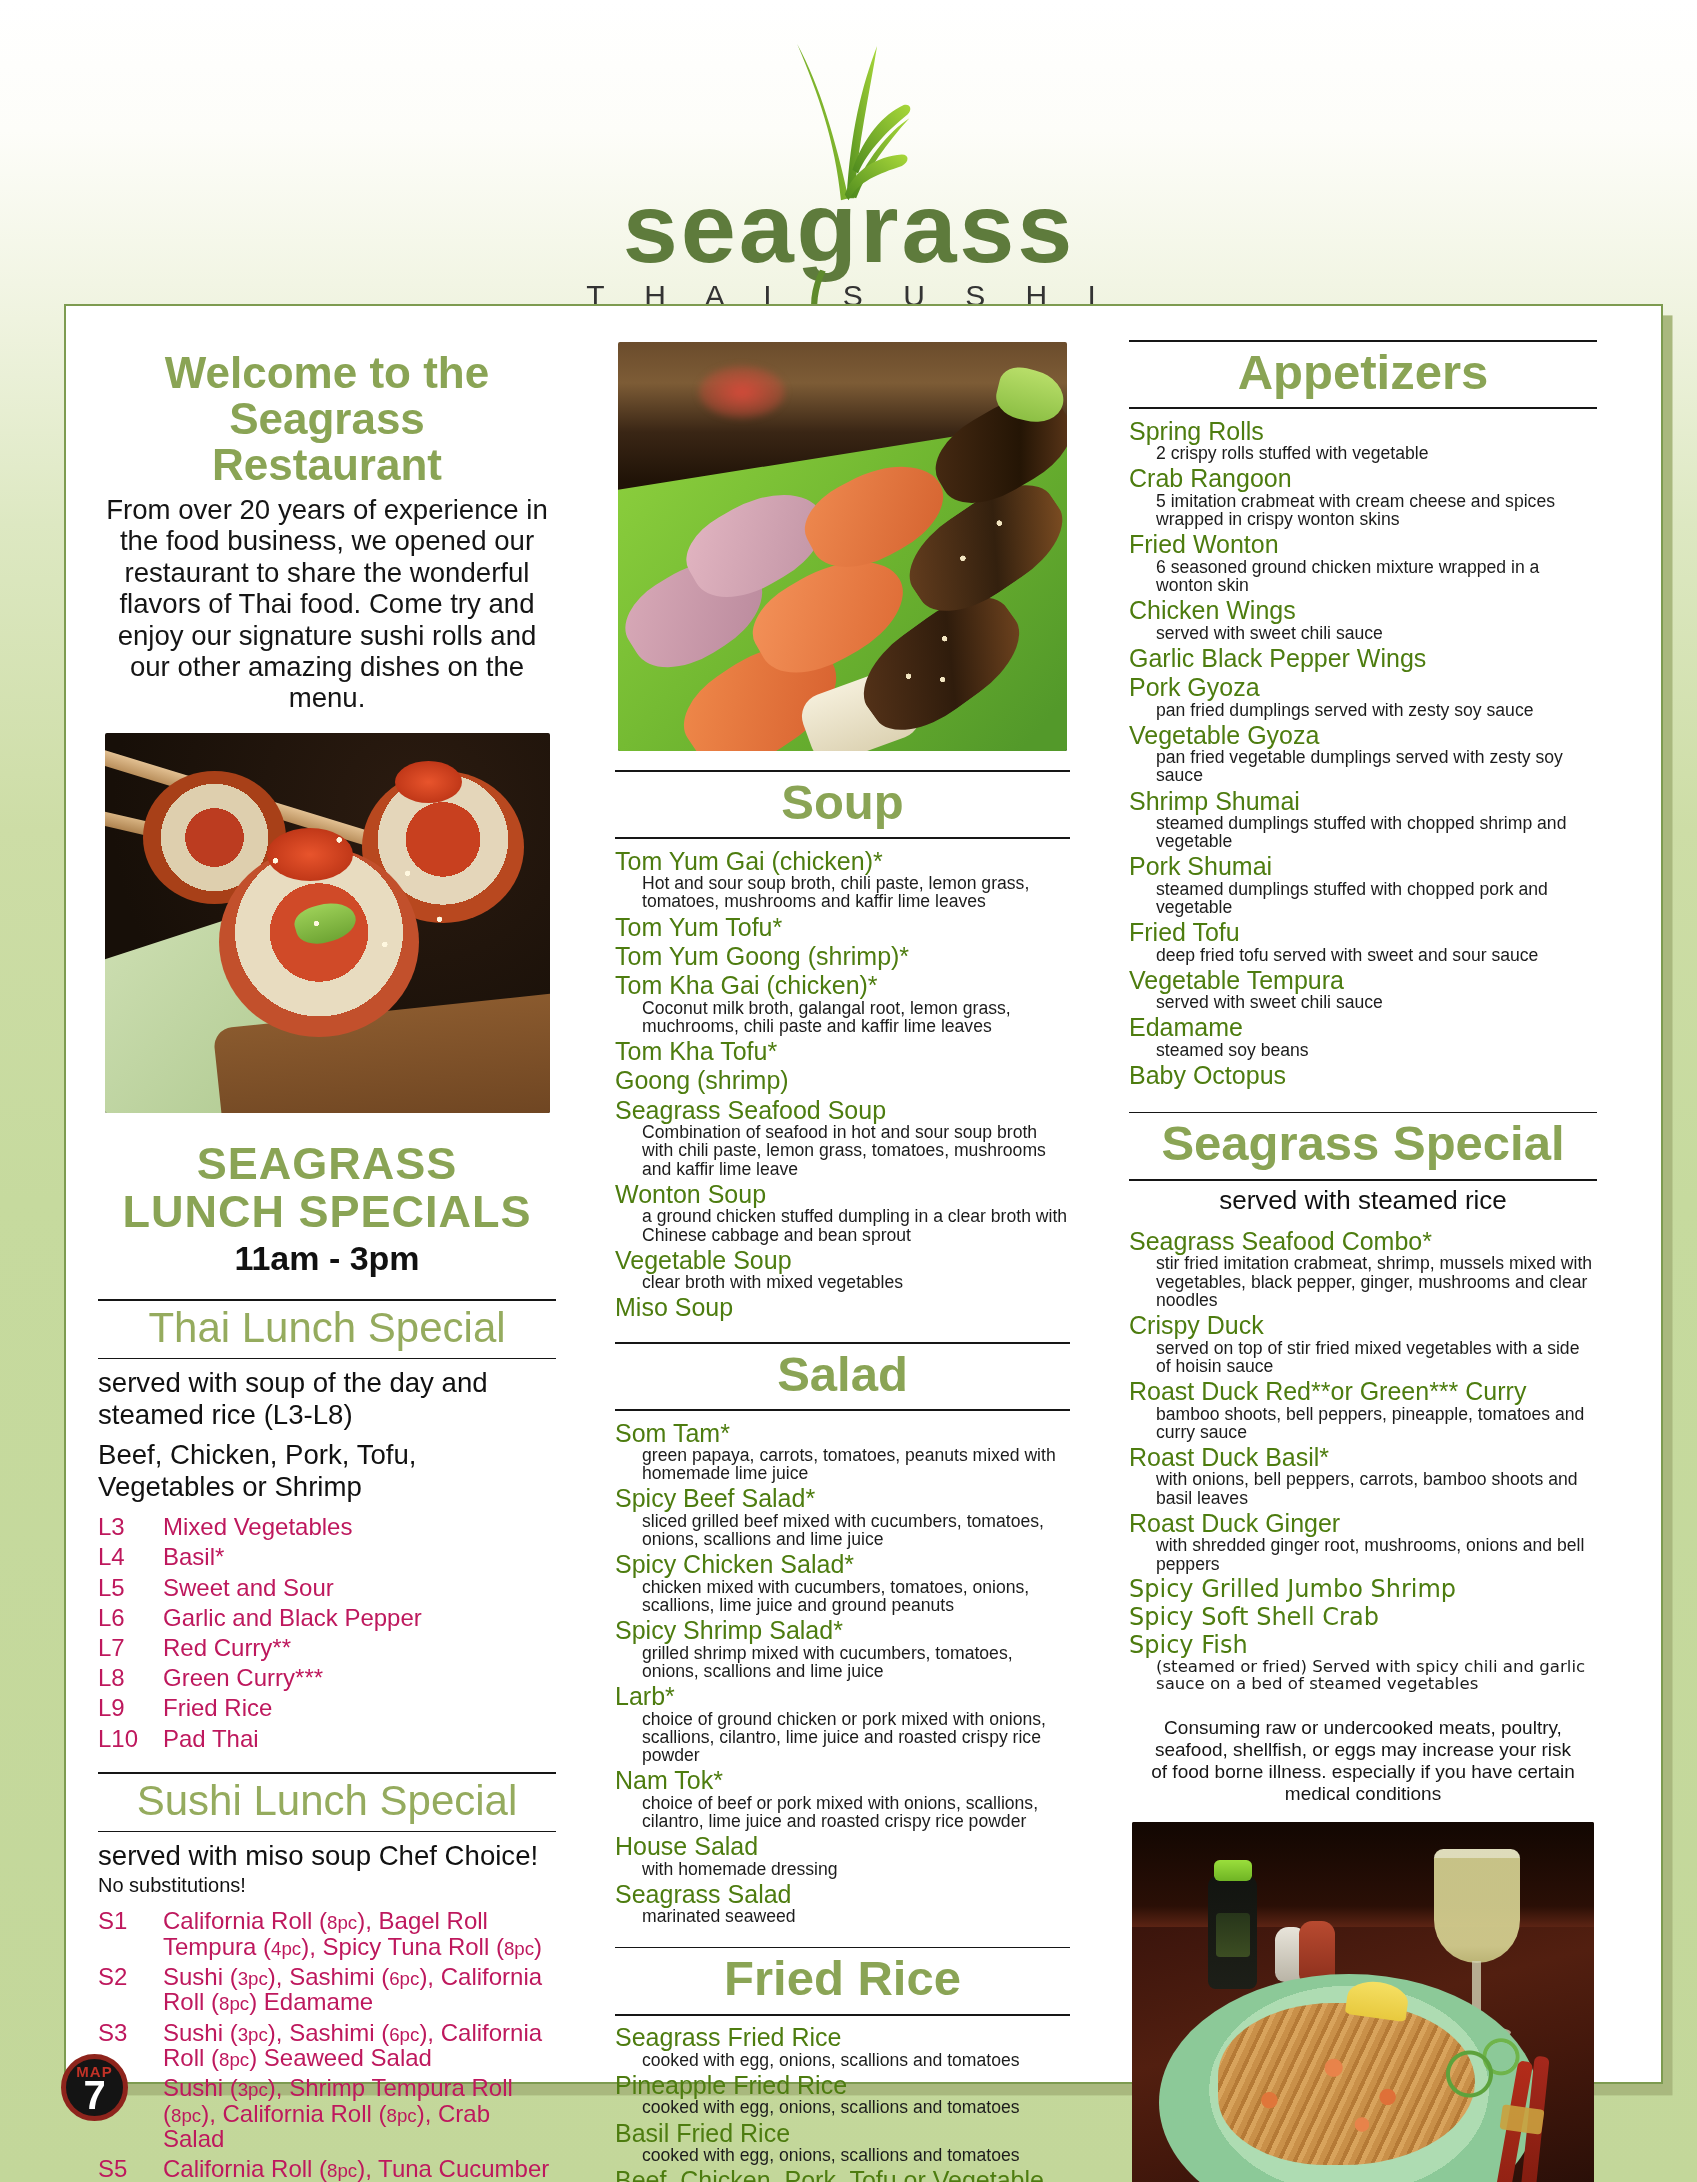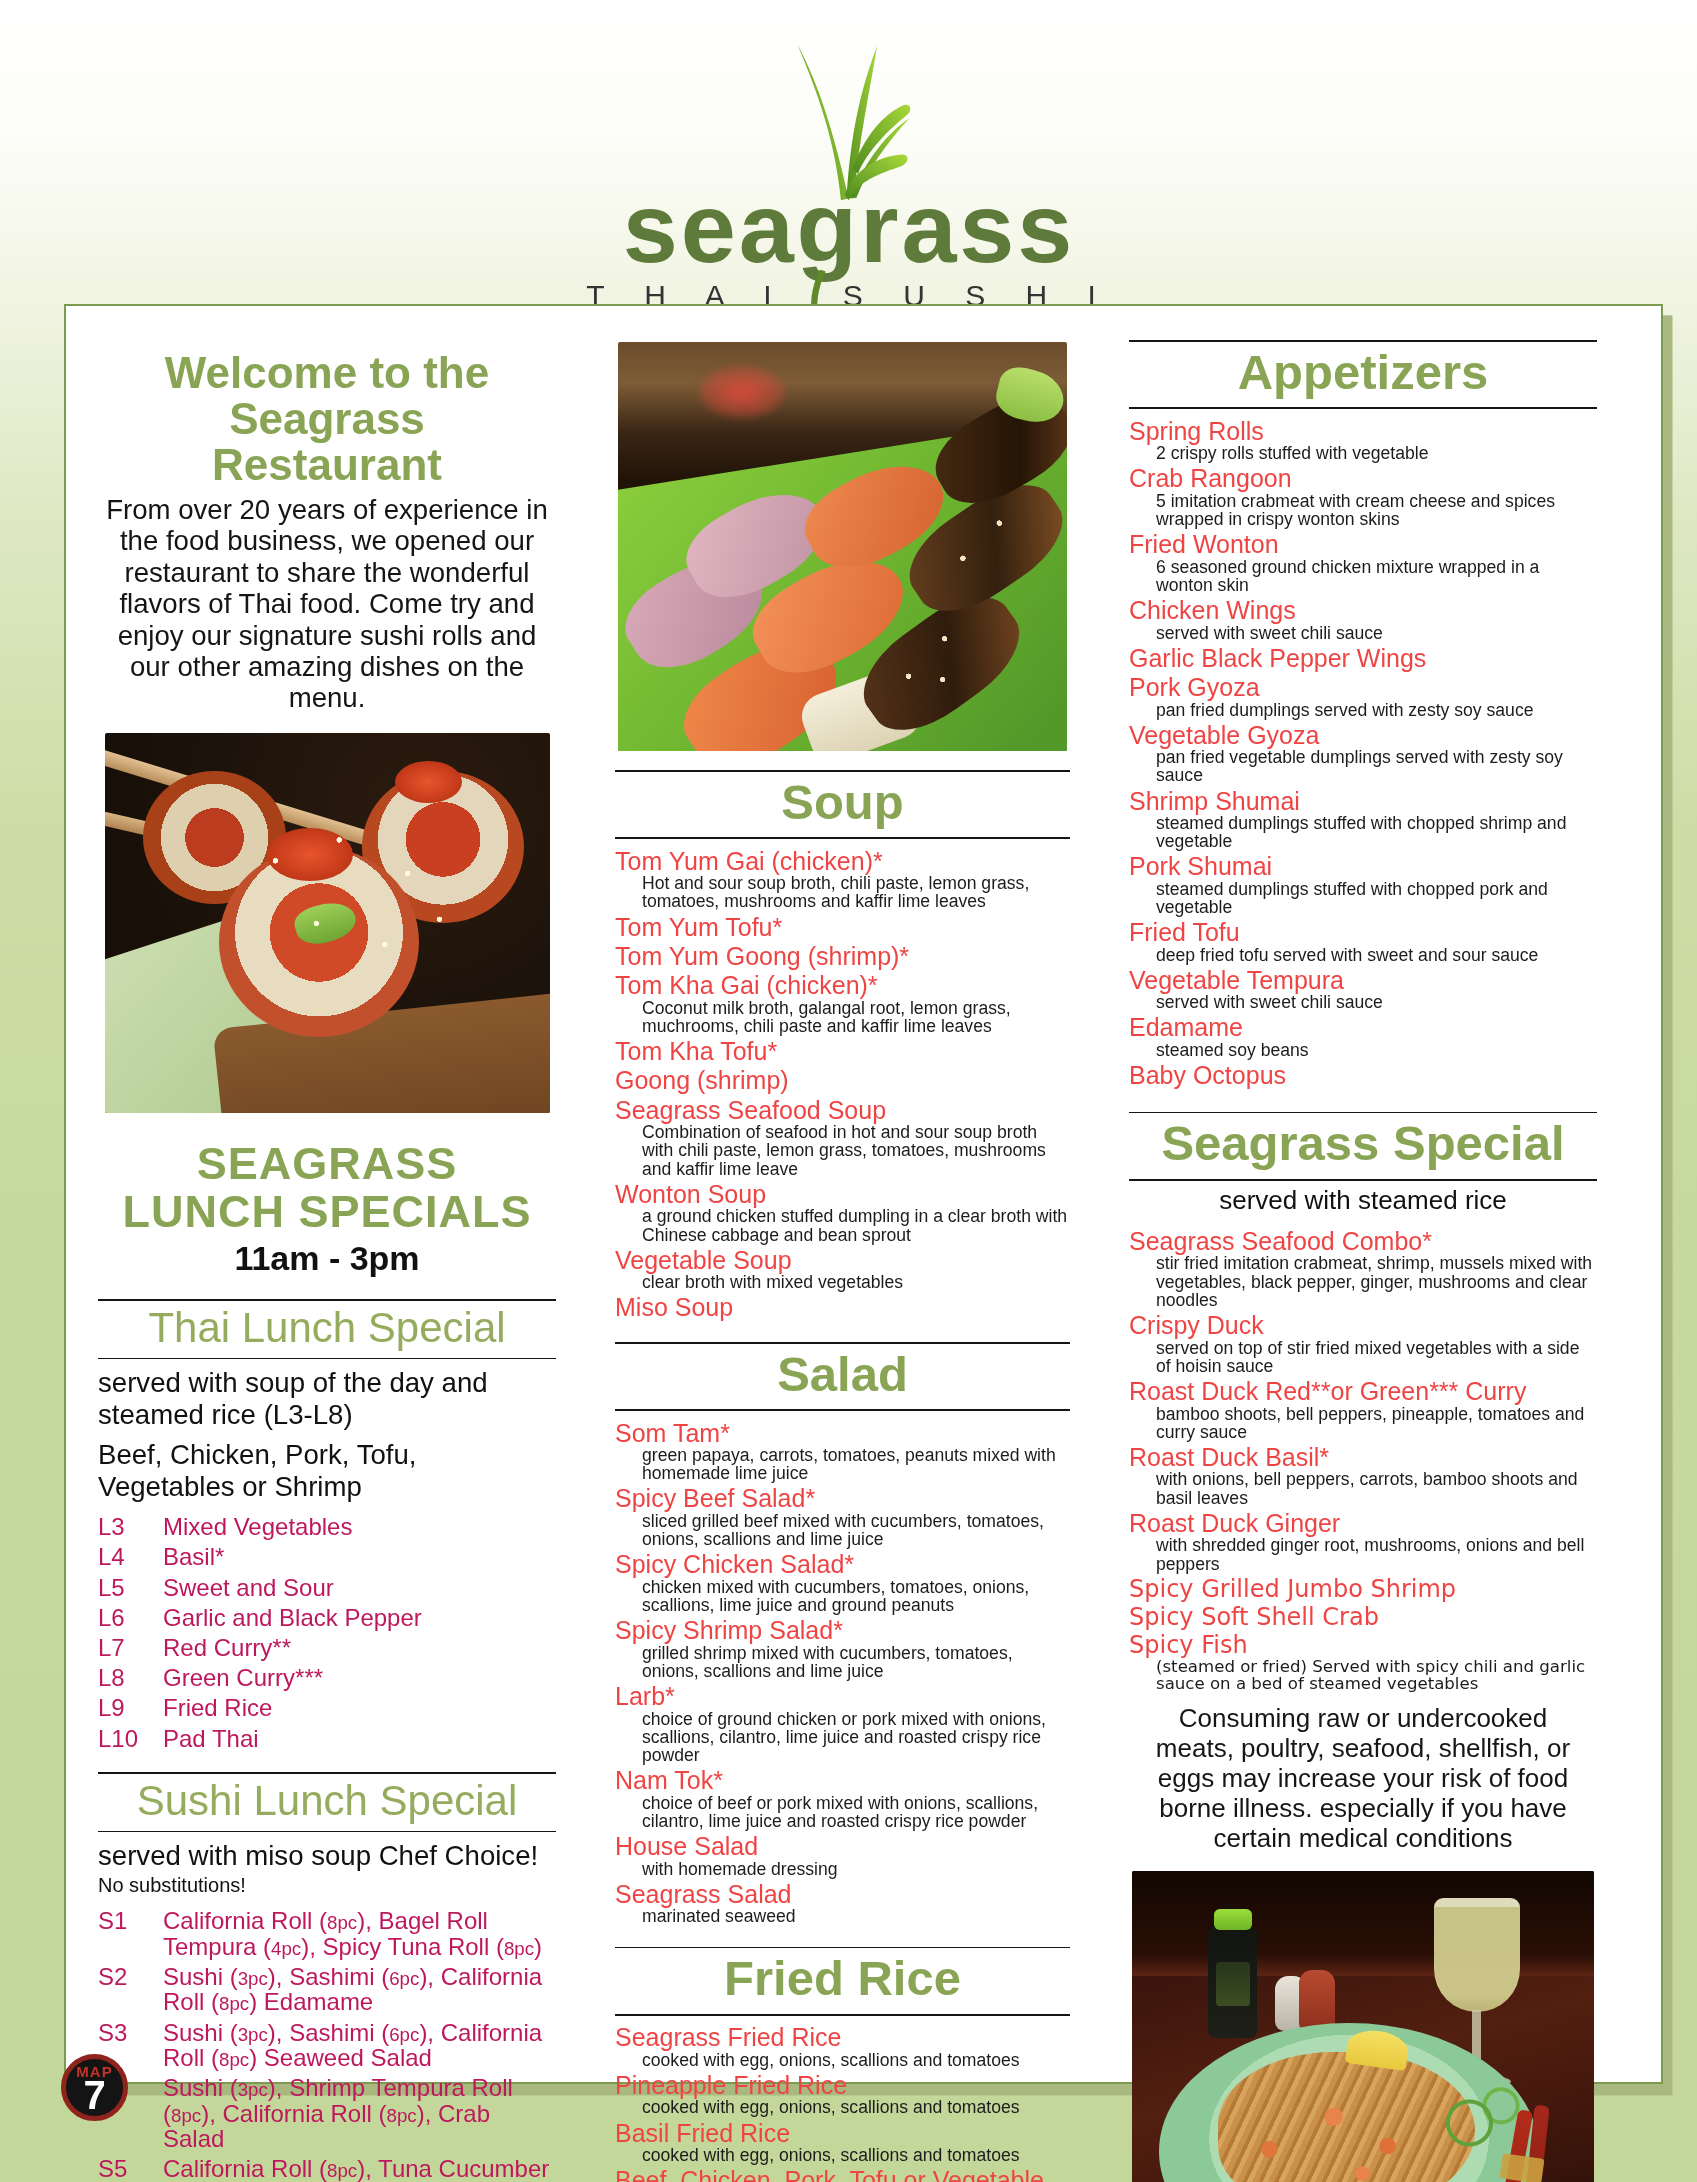--- a/index.html
+++ b/index.html
@@ -32,34 +32,34 @@
   .note1{margin:7.6px 0 0 0;font-size:27.6px;text-align:left;color:#111;}
   .note2{margin:7.6px 0 0 0;font-size:27.6px;text-align:left;color:#111;}
   .note-small{margin:1.9px 0 0 0;font-size:20px;text-align:left;color:#111;}
   .coded-list{margin-top:11.4px;text-align:left;}
   .crow{display:flex;font-size:24px;line-height:1.06;margin-bottom:4.8px;color:#be185d;}
   .crow .code{flex:0 0 65px;}
   .crow .cname{flex:1;}
   .pc{font-size:0.78em;}
   
   .mi{margin-bottom:3.8px;text-align:left;}
-  .mi-name{font-size:25px;line-height:1.02;color:#ef4444;}
+  .mi-name{font-size:25px;line-height:1.02;color:#4d7c0f;}
   .mi-desc{font-size:17.6px;line-height:1.04;margin-left:27px;color:#1c1c1c;}
   .mi.alt .mi-name{font-family:"DejaVu Sans",sans-serif;font-size:24px;}
   .mi.alt .mi-desc{font-family:"DejaVu Sans",sans-serif;font-size:16.6px;}
   .items{margin-top:9.5px;}
   
   .photo-nigiri{width:449px;height:409px;margin:1.9px auto 0 auto;background:linear-gradient(180deg,#6b4c2c 0%,#7d5c36 10%,#3a2615 22%,#201307 34%,#170d06 100%);}
   .col-mid .sec-head{margin-top:21px;}
   .col-mid .sec-head.first{margin-top:19px;}
   
   .col-right .sec-head{margin-top:0;}
   .col-right .sec-head.second{margin-top:23px;}
   .subtitle{margin:3.8px 0 13.3px 0;font-size:26px;text-align:center;color:#111;}
-  .disclaimer{margin:12px auto 0 auto;width:430px;font-size:26px;line-height:1.15;text-align:center;color:#161616;}
+  .disclaimer{margin:25px auto 0 auto;width:430px;font-size:19px;line-height:1.15;text-align:center;color:#161616;}
   .photo-padthai{width:462px;height:430px;margin:17px auto 0 auto;background:linear-gradient(165deg,#1a0a05 0%,#3a140c 18%,#521f10 45%,#44180c 62%,#1e0b06 100%);}
   
   .map-badge{position:absolute;left:61px;top:2054px;width:67px;height:67px;border-radius:50%;
        background:#141414;border:5.7px solid #8e241c;box-sizing:border-box;text-align:center;z-index:5;}
   .map-label{display:block;margin-top:4.8px;font-size:15px;font-weight:700;color:#c13227;letter-spacing:1px;line-height:1;}
   .map-number{display:block;margin-top:-3.8px;font-size:40px;font-weight:700;color:#ffffff;line-height:1;}
   
   .shape{position:absolute;}
   
   .np-blur-red{width:86px;height:52px;left:81px;top:24px;border-radius:50%;background:radial-gradient(#d44a3a,rgba(160,40,30,0));filter:blur(3.8px);}

